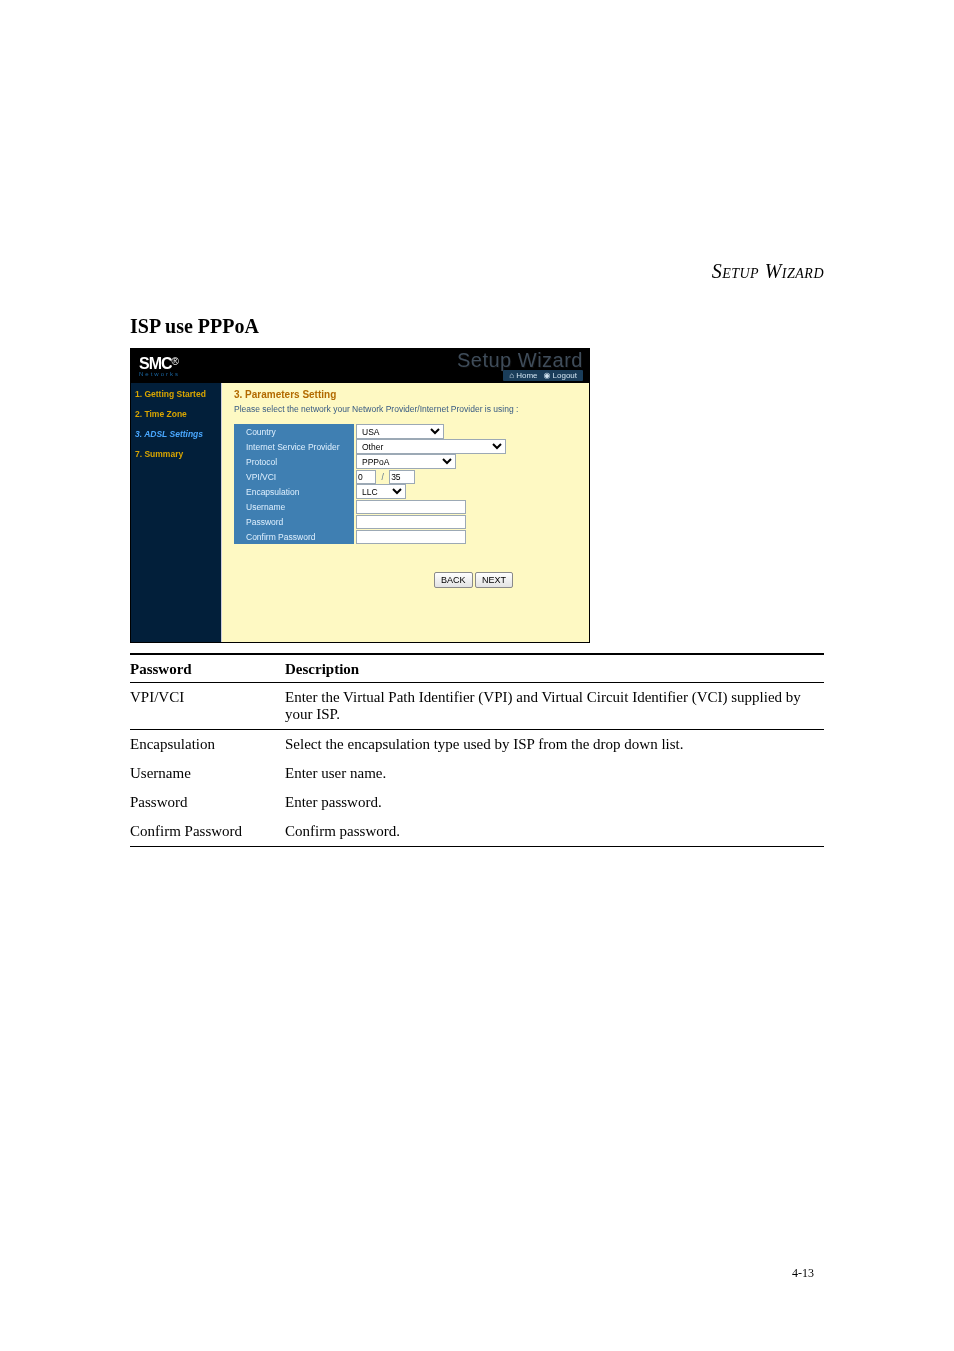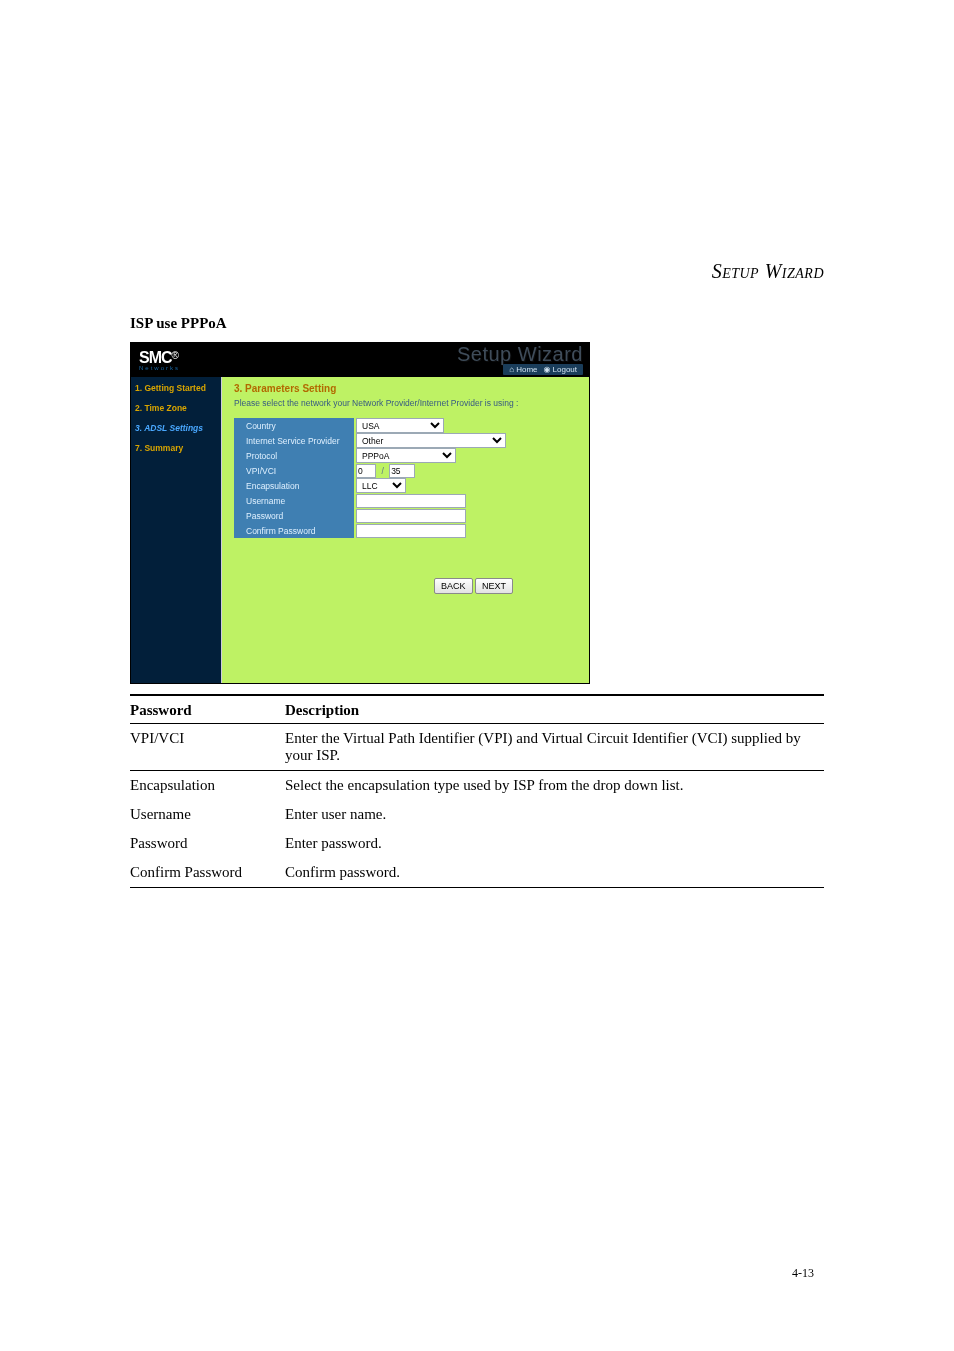--- a/index.html
+++ b/index.html
@@ -17,28 +17,28 @@
   .header-right {
     text-align: right;
     font-style: italic;
     font-size: 20px;
     font-variant: small-caps;
     letter-spacing: 0.5px;
     margin-bottom: 28px;
   }
   .section-title {
     font-weight: bold;
-    font-size: 15px;
+    font-size: 20px;
     margin-bottom: 10px;
     margin-top: 32px;
   }
   
   .ui-shot {
     width: 460px;
-    height: 342px;
+    height: 295px;
     margin: 0 0 10px 0;
     border: 1px solid #000;
     font-family: Arial, Helvetica, sans-serif;
     font-size: 9px;
     display: flex;
     flex-direction: column;
     background: #fff;
   }
   .ui-topbar {
     height: 34px;
@@ -104,21 +104,21 @@
   }
   .sidebar a {
     color: #d9a500;
     text-decoration: none;
     font-size: 8.5px;
     font-weight: bold;
   }
   .sidebar a.active { color: #4aa8ff; font-style: italic; }
   .main {
     flex: 1;
-    background: #bef264;
+    background: #fef9c3;
     padding: 6px 12px;
     border-left: 1px solid #ccd;
     position: relative;
   }
   .main-heading {
     color: #b26a00;
     font-weight: bold;
     font-size: 10px;
     margin-bottom: 4px;
   }
@@ -154,21 +154,21 @@
     border: 1px solid #9ca9b5;
     background: #fff;
     padding: 0 1px;
   }
   select.sel { height: 15px; }
   input.slash {
     width: 20px;
   }
   .vci-sep { margin: 0 3px; color:#5a738a; }
   .btnrow {
-    margin-top: 40px;
+    margin-top: 28px;
     margin-left: 200px;
   }
   .wzbtn {
     font-size: 9px;
     font-family: Arial, sans-serif;
     padding: 0 6px;
     height: 16px;
     border: 1px solid #8a8a8a;
     background: linear-gradient(#fefefe,#e3e3e3);
     border-radius: 2px;

